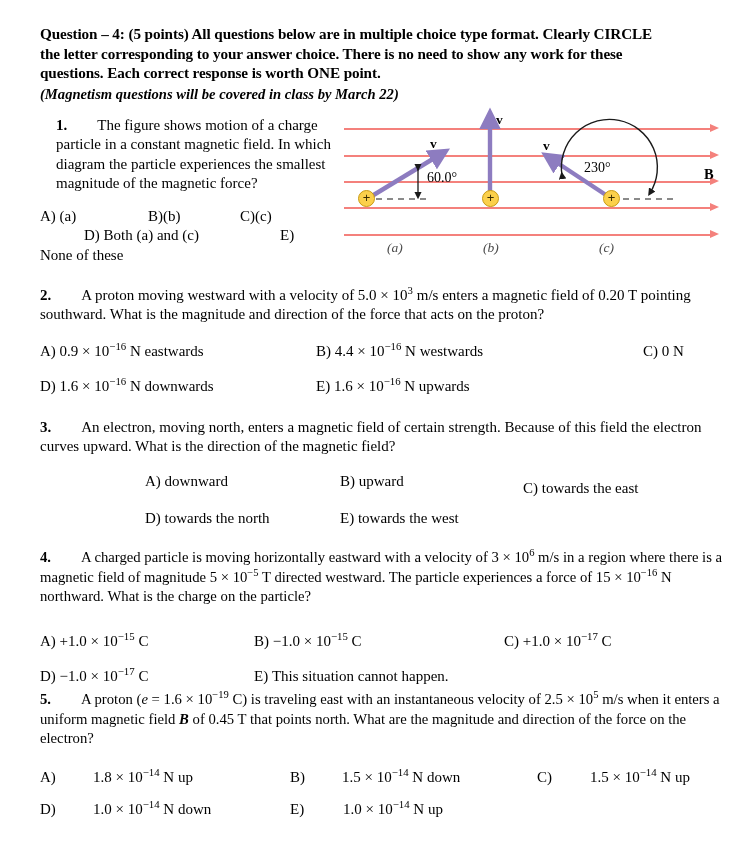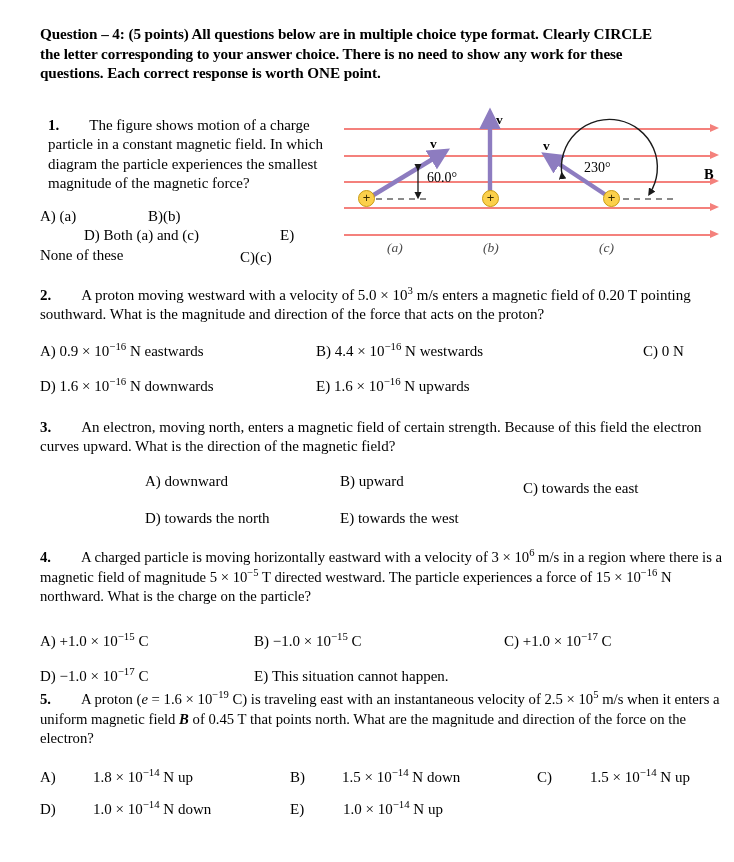--- a/index.html
+++ b/index.html
@@ -73,21 +73,21 @@
     white-space: nowrap;
   }
   sup {
     font-size: 0.72em;
     vertical-align: super;
     line-height: 0;
   }
   .vec { font-weight: bold; font-style: italic; }
 
   
-  #q1-text { left: 48px; top: 116px; width: 305px; }
+  #q1-text { left: 56px; top: 116px; width: 305px; }
   #q1-opts { left: 40px; top: 207px; width: 310px; font-family: Liberation Serif, serif; }
 
   
   .figure {
     position: absolute;
     left: 344px; top: 108px;
     width: 386px; height: 150px;
   }
   .fieldline {
     position: absolute;
@@ -165,31 +165,32 @@
 </style>
 </head>
 <body>
 
 <div class="page">
 
   <div class="header">
     <div class="header-line">Question – 4: (5 points) All questions below are in multiple choice type format. Clearly CIRCLE</div>
     <div class="header-line">the letter corresponding to your answer choice. There is no need to show any work for these</div>
     <div class="header-line">questions. Each correct response is worth ONE point.</div>
+    <div class="header-note">(Magnetism questions will be covered in class by March 22)</div>
   </div>
 
   <div class="qtext" id="q1-text">
     <span class="q-num">1.</span><span class="indent"></span><span>The figure shows motion of a charge particle in a constant magnetic field. In which diagram the particle experiences the smallest magnitude of the magnetic force?</span>
   </div>
 
   <div class="opts" id="q1-opts">
     <div class="opt-row">
       <span class="opt" style="left:0px;"><span>A)</span>&nbsp;<span>(a)</span></span>
       <span class="opt" style="left:108px;"><span>B)</span><span>(b)</span></span>
-      <span class="opt" style="left:200px;margin-top:41px;"><span>C)</span><span>(c)</span></span>
+      <span class="opt" style="left:200px;"><span>C)</span><span>(c)</span></span>
     </div>
     <div class="opt-row">
       <span class="opt" style="left:44px;"><span>D)</span>&nbsp;<span>Both (a) and (c)</span></span>
       <span class="opt" style="left:240px;"><span>E)</span></span>
     </div>
     <div class="opt-row">
       <span class="opt" style="left:0px;"><span>None of these</span></span>
     </div>
   </div>
 

